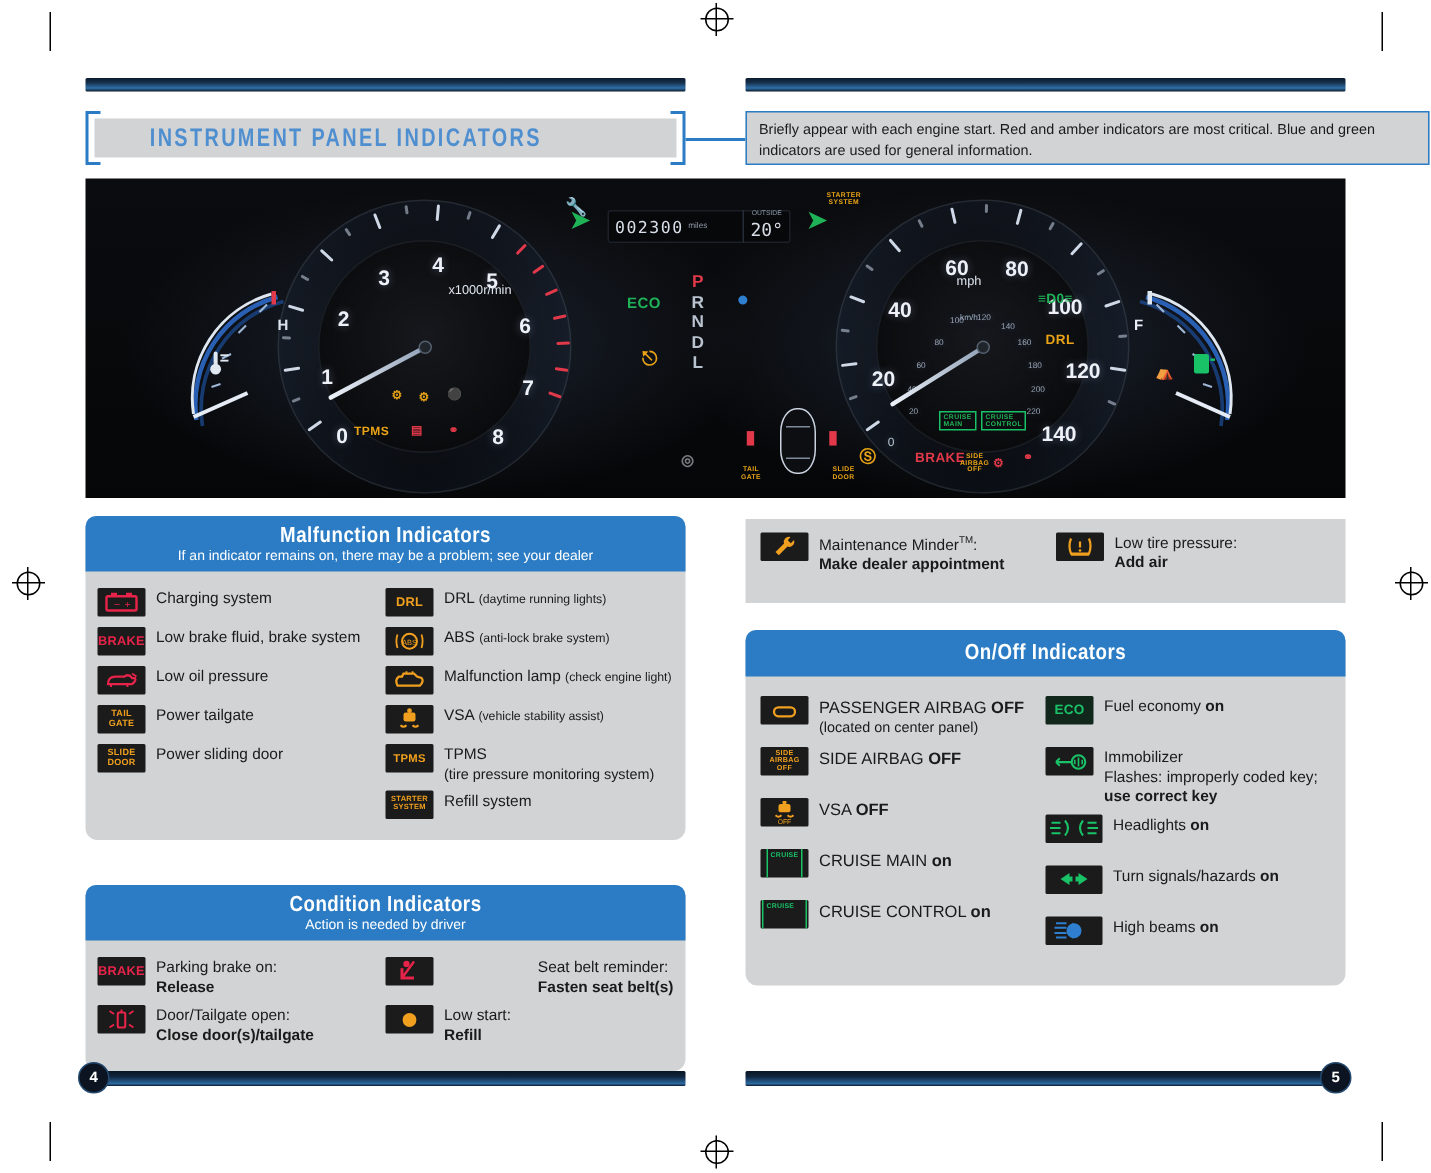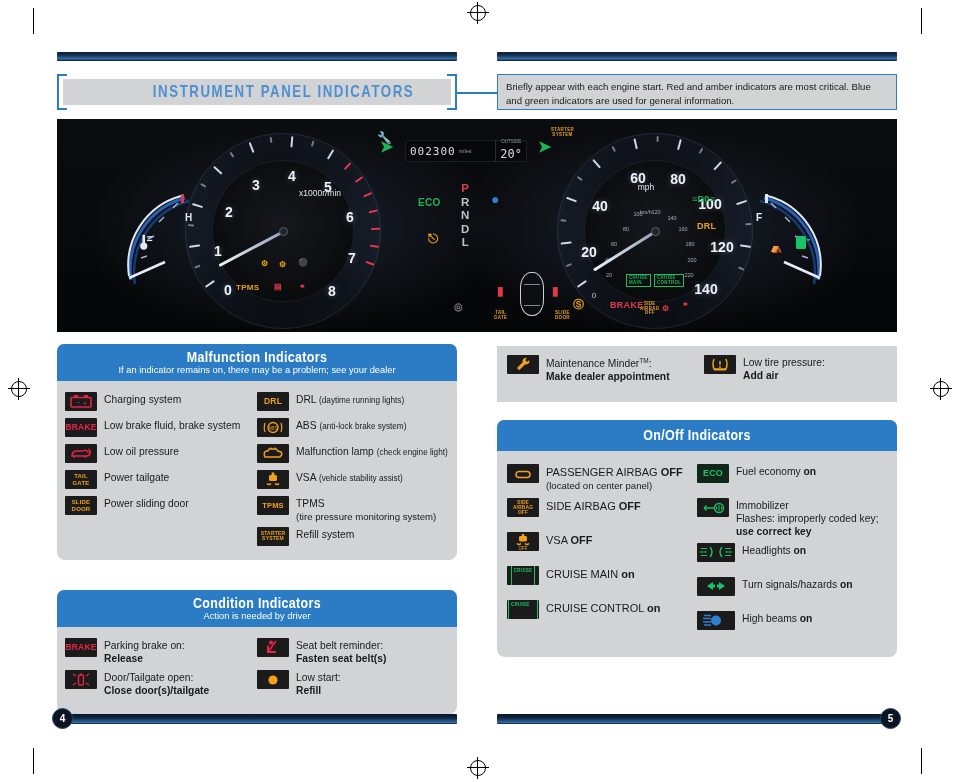--- a/index.html
+++ b/index.html
@@ -38,35 +38,35 @@
     border: 2px solid #2b7cc4;
     border-left-width: 2px;
   }
   .title-bracket::before, .title-bracket::after {
     content:""; position:absolute; left:8px; right:8px; height:2px; background:#fff;
   }
   .title-bracket::before { top:-2px; }
   .title-bracket::after  { bottom:-2px; }
   .title-box {
     position:absolute; left:6px; top:5px; right:6px; bottom:5px;
-    background:#d2d3d5; display:flex; align-items:center; justify-content:flex-end;
+    background:#d2d3d5; display:flex; align-items:center; justify-content:flex-start;
   }
   .title-text {
     color:#4f8fd0; font-size:17px; letter-spacing:2.0px; font-weight:700;
     transform: scaleX(0.78); transform-origin:center;
     font-family:"Liberation Sans Narrow","Liberation Sans",sans-serif;
     white-space:nowrap;
   }
   .title-connector {
     position:absolute; left:457px; top:92px; width:40px; height:2px; background:#2b7cc4;
   }
 
   
   .note-box {
-    position:absolute; left:497px; top:74px; width:400px; height:36px;
+    position:absolute; left:497px; top:74px; width:456px; height:36px;
     border:1px solid #2b7cc4; background:#d2d3d5;
     padding:5px 8px;
   }
   .note-box p { font-size:9.6px; color:#1a1a1a; line-height:1.45; }
 
   
   .cluster {
     position:absolute; left:57px; top:119px; width:840px; height:213px;
     background:
       radial-gradient(ellipse 300px 150px at 28% 52%, rgba(30,38,52,.85) 0%, rgba(8,10,14,0) 70%),
@@ -565,21 +565,21 @@
                 <path d="M5 4 L2 2 M15 4 L18 2 M5 11 L2 13 M15 11 L18 13" stroke="#e8234a" stroke-width="1.2"></path>
               </svg>
           </span>
           <span class="row-txt">
             <span>Door/Tailgate open:</span>
             <b class="l2" style="font-size:10.3px;">Close door(s)/tailgate</b>
           </span>
         </div>
       </div>
       <div class="col">
-        <div class="row" style="min-height:32px;">
+        <div class="row" style="min-height:32px;justify-content:space-between;">
           <span class="chip">
             <svg width="18" height="15" viewBox="0 0 18 15">
                 <circle cx="7" cy="2.6" r="2.1" fill="#e8234a"></circle>
                 <path d="M4 5.5 L4 12 L12 12" stroke="#e8234a" stroke-width="2" fill="none"></path>
                 <path d="M12 1 L4 12" stroke="#e8234a" stroke-width="1.6"></path>
               </svg>
           </span>
           <span class="row-txt">
             <span>Seat belt reminder:</span>
             <b class="l2" style="font-size:10.3px;">Fasten seat belt(s)</b>

